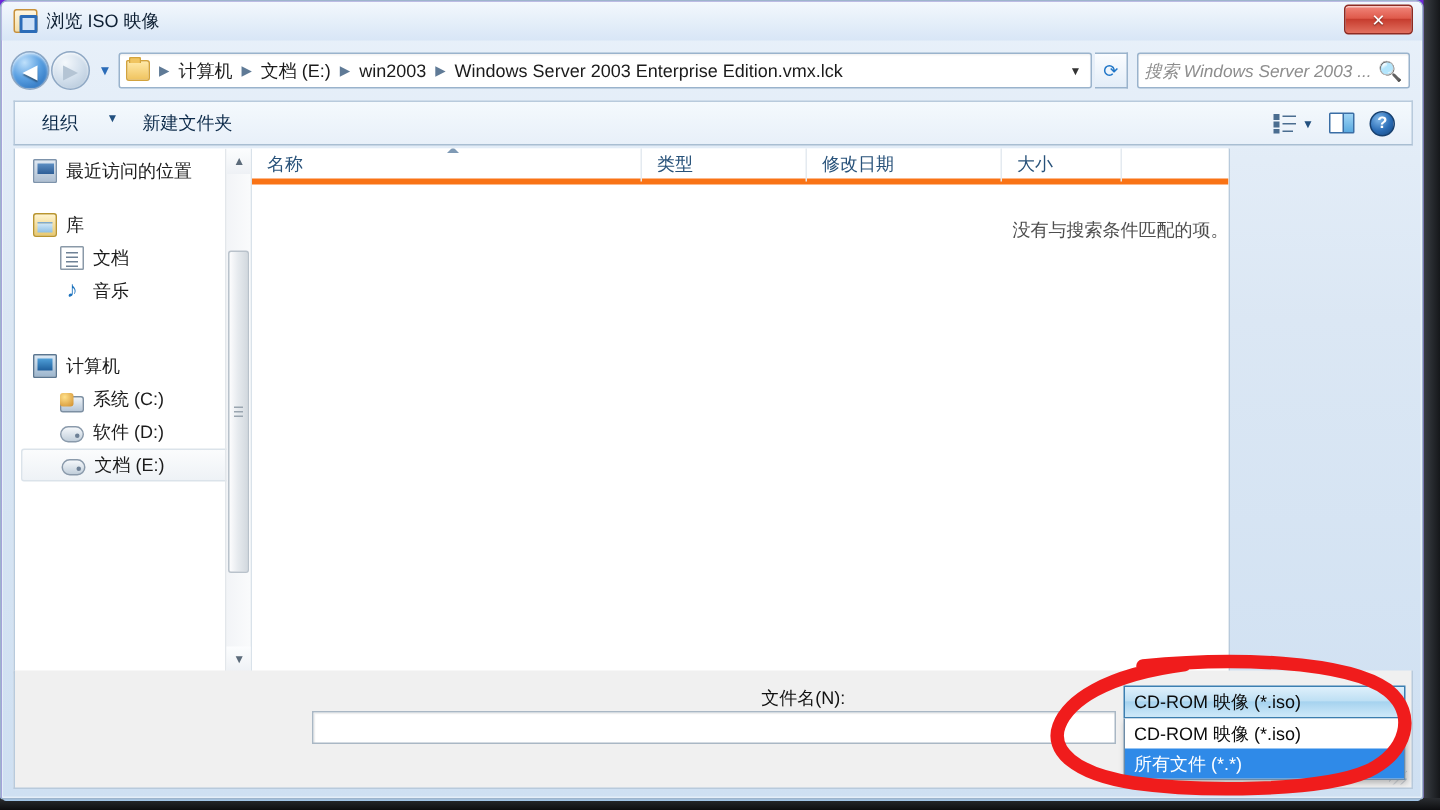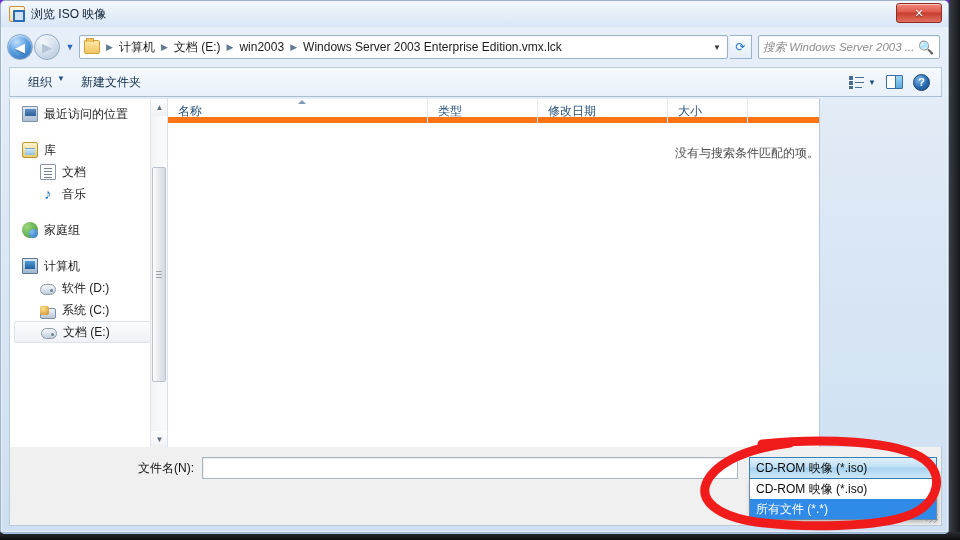--- a/index.html
+++ b/index.html
@@ -162,21 +162,21 @@
     position: absolute; left: 8px; top: 66px;
     width: 933px; height: 30px;
     background: linear-gradient(180deg,#f4f9fd 0%, #e8f0f9 100%);
     border: 1px solid #b8cadc;
     border-bottom: 1px solid #a9bed2;
     display: flex; align-items: center;
     padding: 0 6px 0 10px;
   }
   .tb-item {
     font-size: 12px; color: #0d2b4a; padding: 3px 8px;
-    display:flex; align-items:flex-start; gap:5px; white-space: nowrap;
+    display:flex; align-items:flex-start; gap:19px; white-space: nowrap;
   }
   .tb-caret { font-size: 8px; color:#22507f; }
   .tb-spacer { flex: 1 1 auto; }
   .tb-icon-btn { display:flex; align-items:center; padding: 2px 5px; gap: 4px; }
   .views-glyph {
     width: 15px; height: 13px; position: relative;
   }
   .views-glyph i {
     position: absolute; background:#4a6d90; display:block;
   }
@@ -338,22 +338,22 @@
     position:absolute; left:3px; top:50%; margin-top:-4px; width:6px; height:1px;
     background:#9aa5b0;
     box-shadow: 0 3px 0 #9aa5b0, 0 6px 0 #9aa5b0;
   }
 
   
   .filepane {
     flex: 1 1 auto; position: relative; background:#fff; min-width:0;
   }
   .colheader {
-    height: 24px; display: flex; 
-    border-bottom: 6px solid #f97316;
+    height: 24px; display: flex; align-items: center;
+    border-bottom: 4px solid #f97316;
     background: #fff;
     position: relative;
   }
   .colh {
     font-size: 12px; color: #28527a;
     padding-left: 10px;
     height: 24px; line-height: 24px;
     border-right: 1px solid #e4eaf0;
     position: relative;
     white-space: nowrap;
@@ -372,21 +372,21 @@
 
   
   .bottom {
     position: absolute; left: 8px; top: 446px;
     width: 933px; height: 79px;
     background: #f0f0f0;
     border: 1px solid #b8cadc; border-top: none;
   }
   .fname-row {
     position: absolute; left: 0; top: 10px; width: 100%;
-    display: flex; align-items: center;
+    display: flex; align-items: center; flex-direction: column;
   }
   .fname-label {
     width: 192px; text-align: right; padding-right: 8px;
     font-size: 12px; color: #111;
     flex: none;
   }
   .fname-input {
     width: 536px; height: 22px; flex: none;
     background: #fff; border: 1px solid #a9b7c4;
     box-shadow: inset 1px 1px 1px rgba(0,0,0,.08);
@@ -559,38 +559,34 @@
             <span class="ic ic-doc"></span>
             <span>文档</span>
           </div>
           <div class="nav-item indent">
             <span class="ic ic-music">♪</span>
             <span>音乐</span>
           </div>
 
           <div class="nav-gap"></div>
 
-          <div class="nav-item">
-            <span class="ic ic-home"></span>
-            <span>家庭组</span>
-          </div>
 
           <div class="nav-gap"></div>
 
           <div class="nav-item">
             <span class="ic ic-computer"></span>
             <span>计算机</span>
           </div>
           <div class="nav-item indent">
+            <span class="ic ic-drive-sys"></span>
+            <span>系统 (C:)</span>
+          </div>
+          <div class="nav-item indent">
             <span class="ic ic-drive"></span>
             <span>软件 (D:)</span>
-          </div>
-          <div class="nav-item indent">
-            <span class="ic ic-drive-sys"></span>
-            <span>系统 (C:)</span>
           </div>
           <div class="nav-item indent selected">
             <span class="ic ic-drive"></span>
             <span>文档 (E:)</span>
           </div>
 
         </div>
 
         <div class="nav-scroll">
           <div class="sb-arrow up">▲</div>

